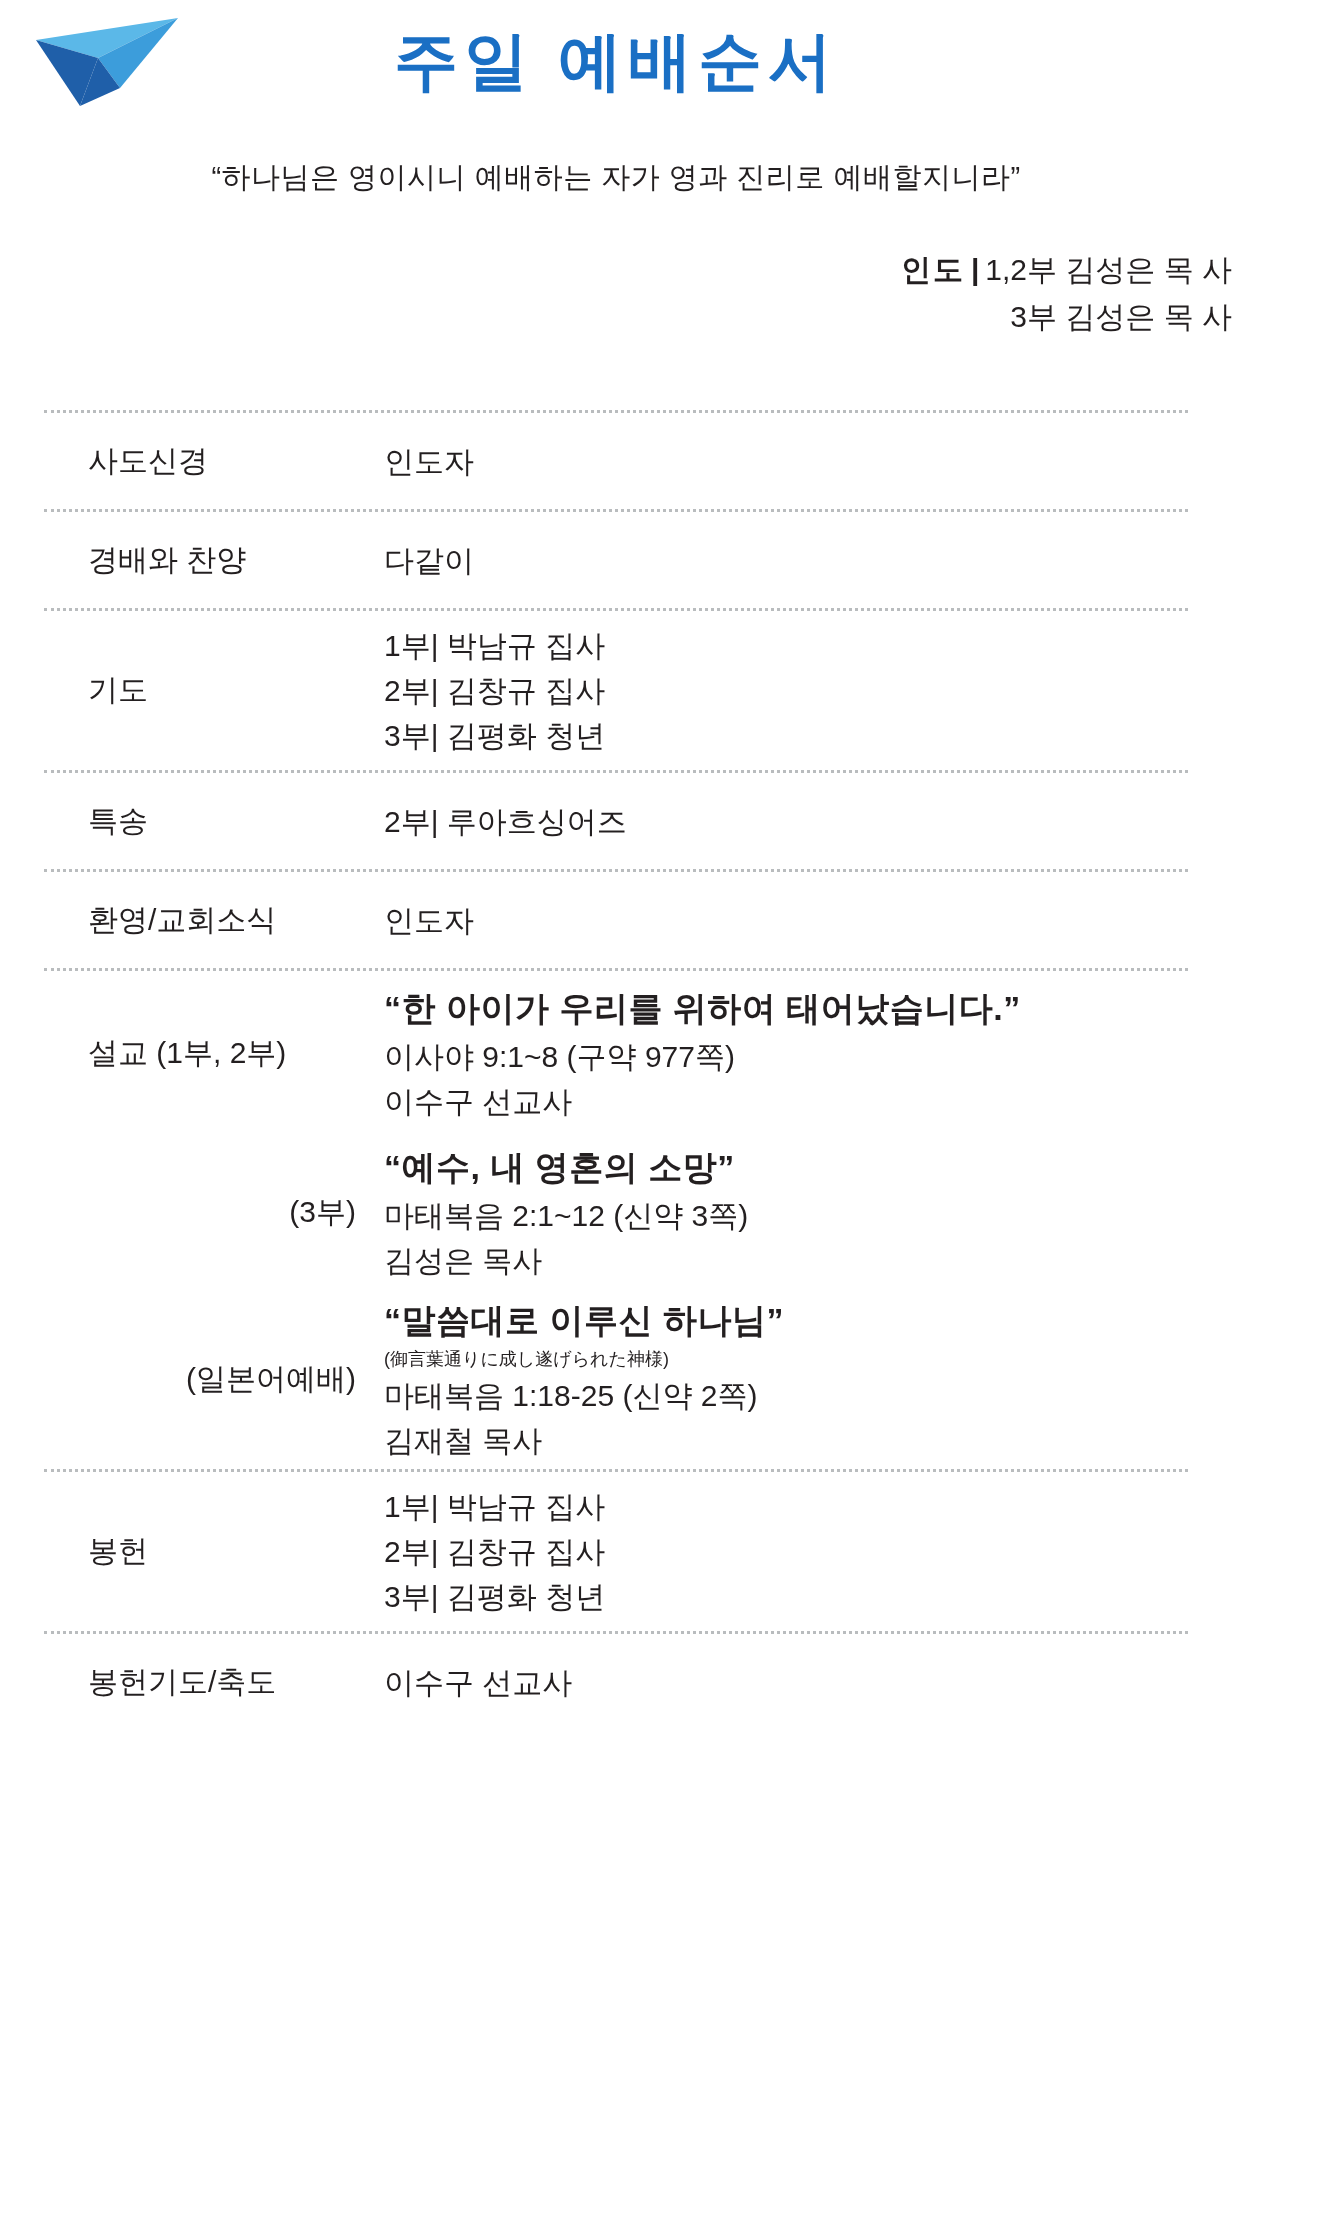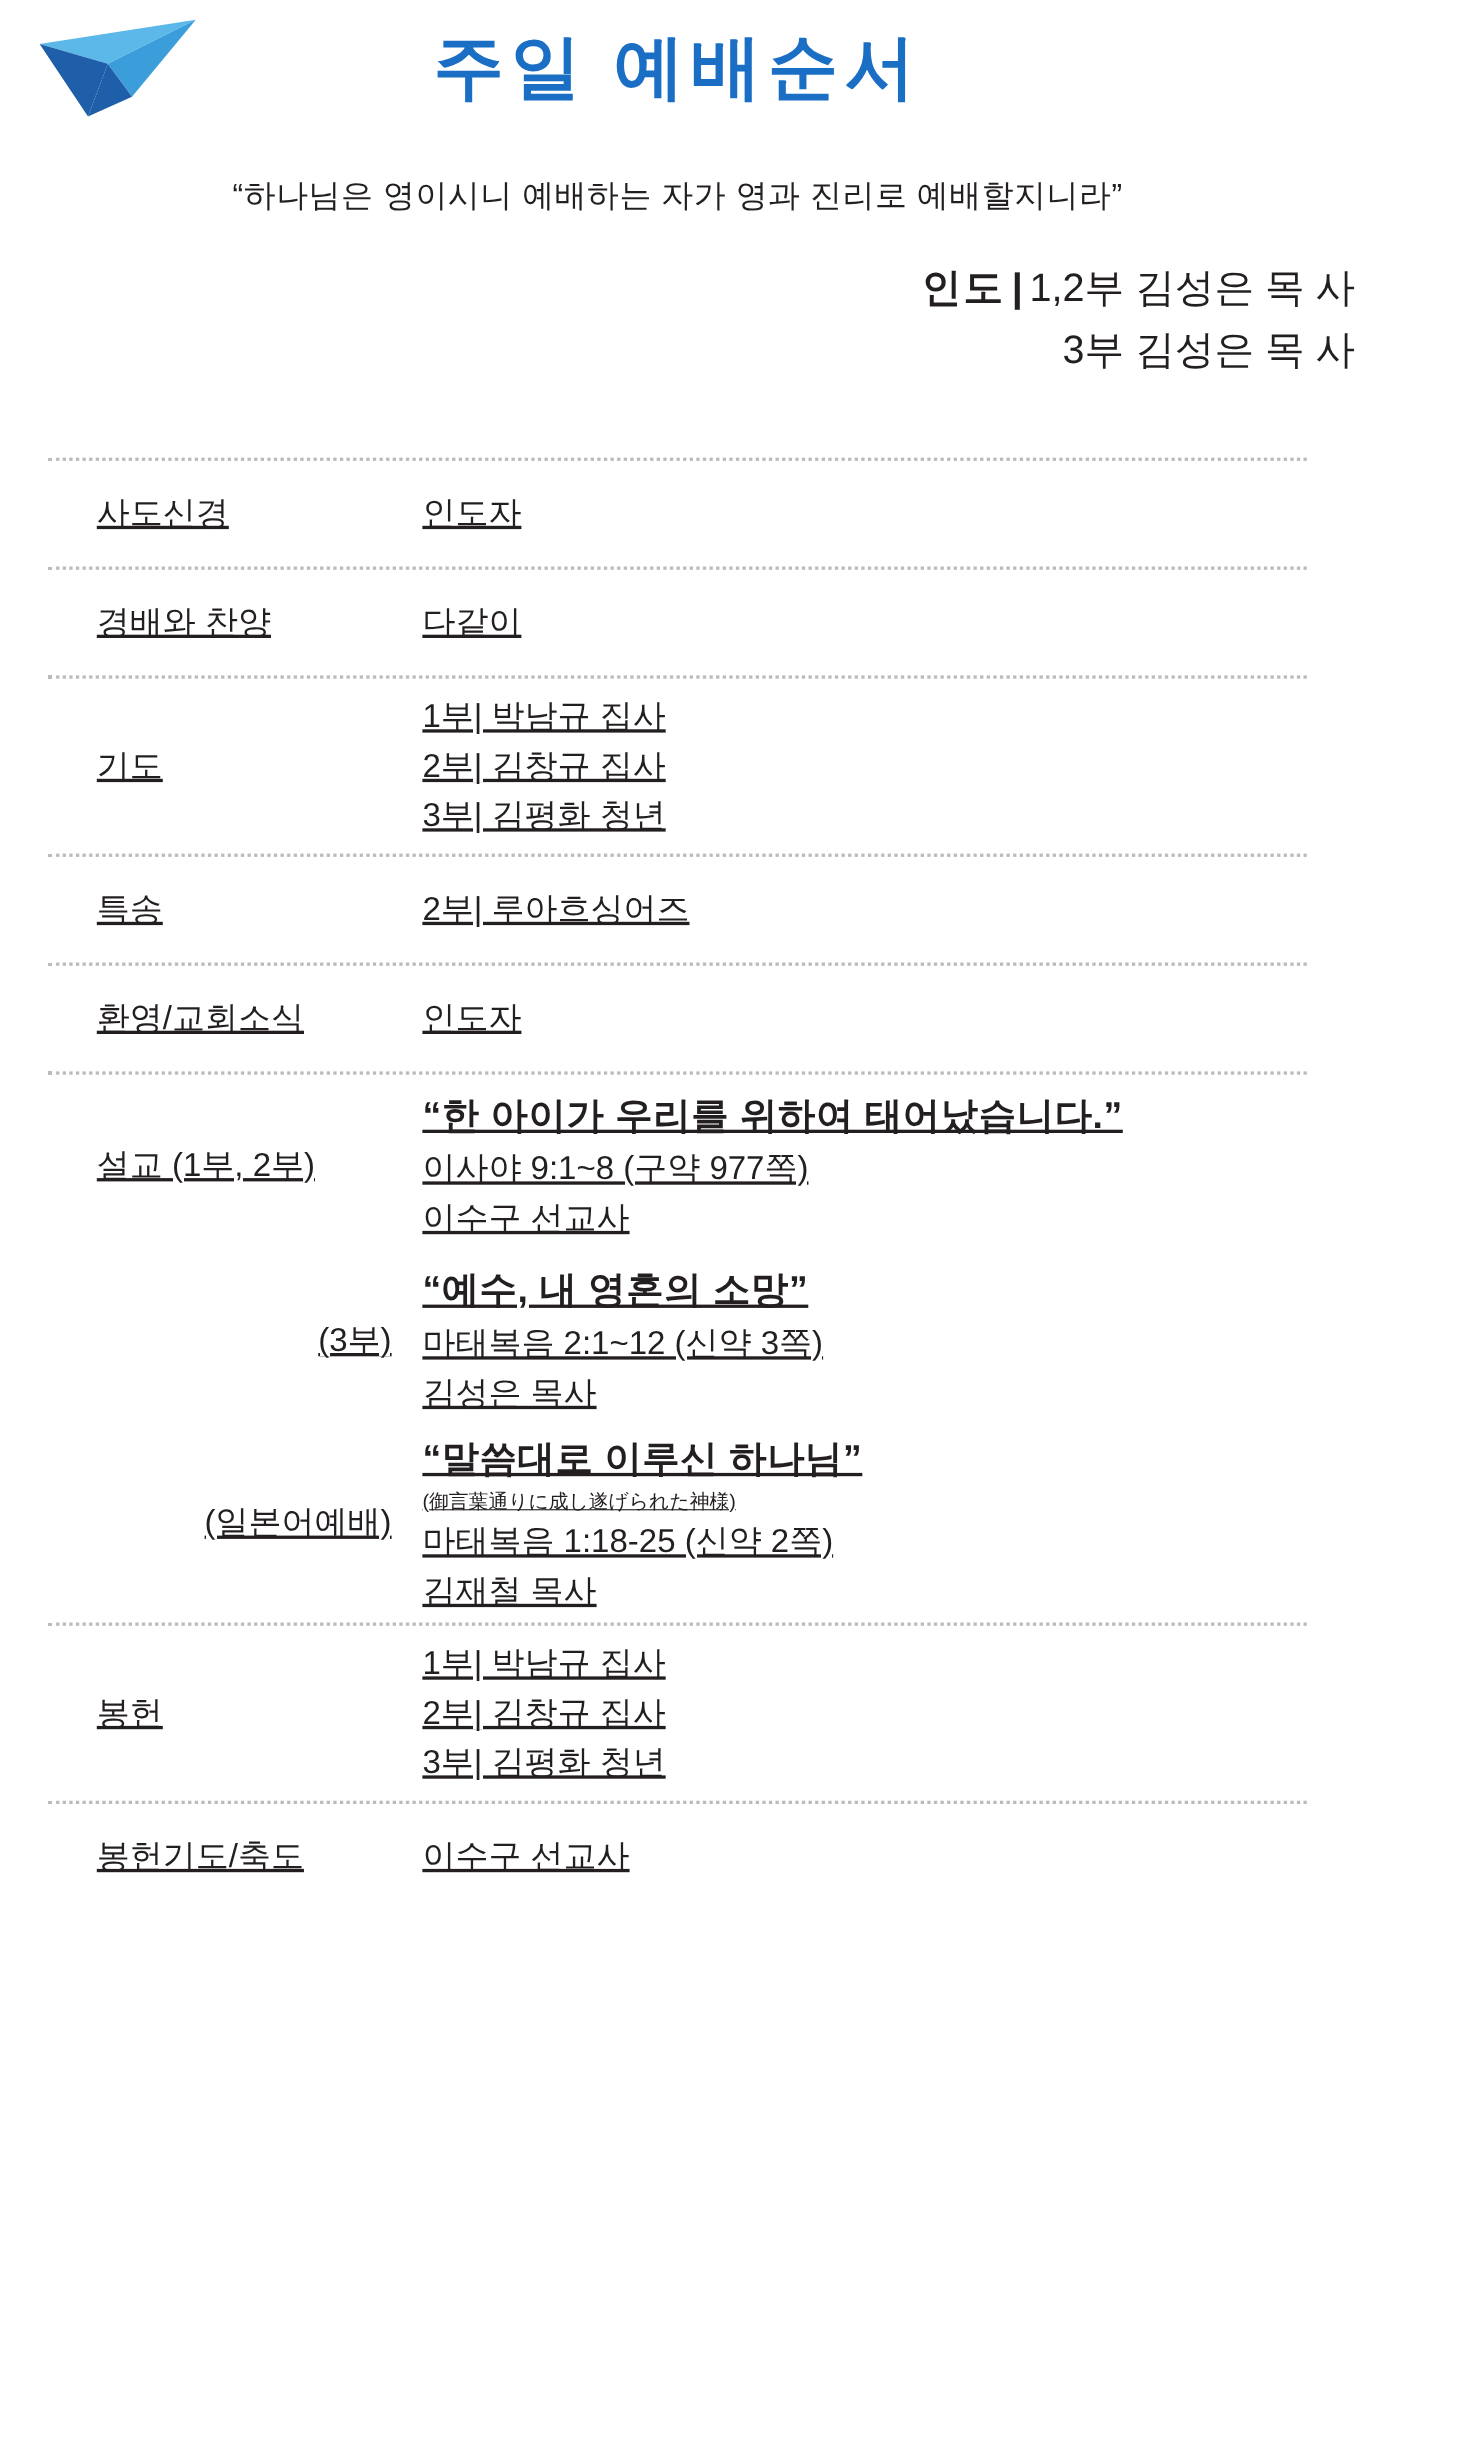--- a/index.html
+++ b/index.html
@@ -50,39 +50,38 @@
   .subtitle {
     text-align: center;
     font-size: 29px;
     color: #231f20;
     margin-top: 8px;
     letter-spacing: 0.5px;
   }
 
   
   .leader-block {
-    margin-top: 36px;
+    margin-top: 49px;
     text-align: right;
-    font-size: 36px;
+    font-size: 30px;
     line-height: 1.55;
   }
   .leader-label {
     font-weight: bold;
     letter-spacing: 2px;
   }
   .leader-bar {
     font-weight: bold;
     padding: 0 6px;
   }
 
   
   .order {
     margin-top: 70px;
     padding: 0 44px 0 44px;
-    text-decoration: underline;
   }
   .row {
     display: flex;
     align-items: center;
     min-height: 96px;
     padding: 12px 0;
     box-sizing: border-box;
   }
   .row.tight { min-height: 0; padding: 6px 0; }
   .row .label {

